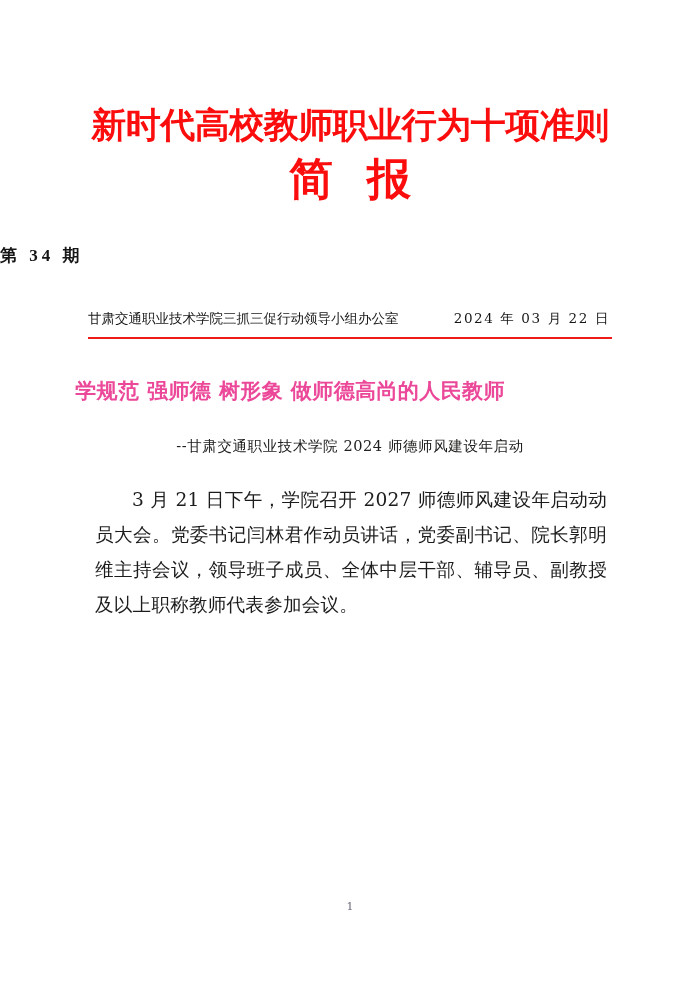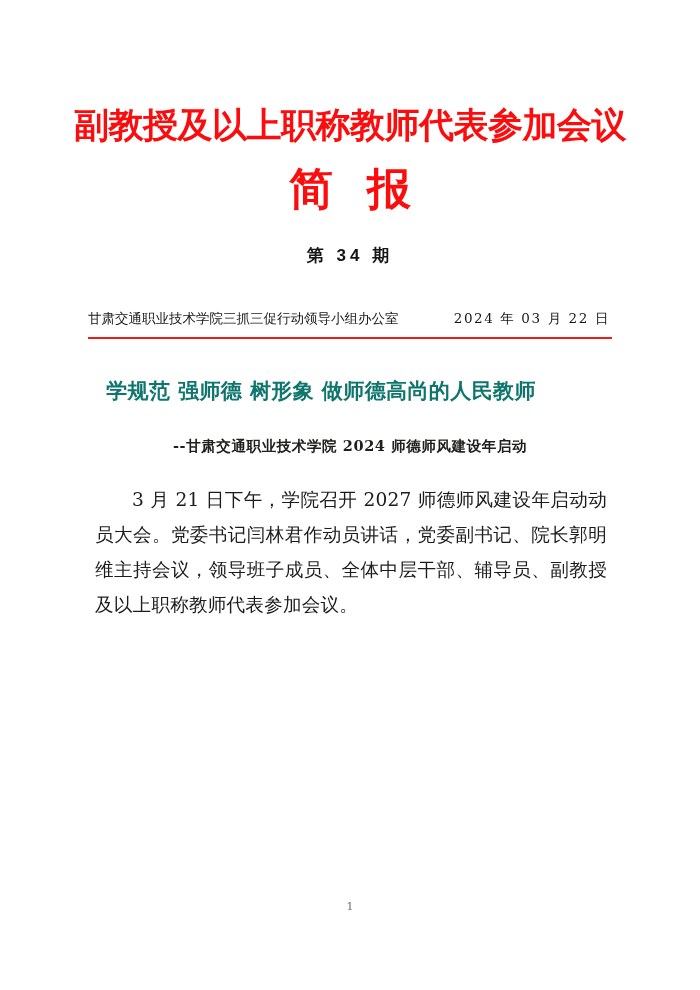--- a/index.html
+++ b/index.html
@@ -46,31 +46,30 @@
 
   .masthead-subtitle {
     display: block;
     color: #fb0d0d;
     font-family: "DejaVu Serif", "Liberation Serif", serif;
     font-weight: bold;
     font-size: 44px;
     line-height: 62px;
     letter-spacing: 34px;
     padding-left: 34px;
-    margin-top: 10px;
+    margin-top: 0;
     white-space: nowrap;
   }
 
   .issue-line {
     position: absolute;
     left: 0;
     top: 244px;
     width: 700px;
-    text-align: center;
-    font-family: Liberation Sans, sans-serif;
+    font-family: Liberation Serif, serif;
     font-weight: bold;
     font-size: 17px;
     letter-spacing: 4px;
     color: #161616;
     white-space: nowrap;
   }
 
   
   .imprint {
     position: absolute;
@@ -102,39 +101,37 @@
   .headline {
     position: absolute;
     left: 0;
     top: 376px;
     width: 580px;
     text-align: center;
     font-family: "DejaVu Serif", "Liberation Serif", serif;
     font-weight: bold;
     font-size: 21px;
     line-height: 30px;
-    color: #0f766e;
+    color: #ec4899;
     letter-spacing: 0.4px;
     white-space: nowrap;
-    padding-left: 31px;
   }
 
   .subhead {
     position: absolute;
     left: 0;
     top: 434px;
     width: 700px;
     text-align: center;
     font-family: "DejaVu Serif", "Liberation Serif", serif;
     font-size: 14.5px;
     line-height: 24px;
     color: #20201f;
     letter-spacing: 0.6px;
     white-space: nowrap;
-    font-weight: bold;
   }
 
   .body-col {
     position: absolute;
     left: 95px;
     top: 482px;
     width: 512px;
   }
 
   .para {
@@ -160,21 +157,21 @@
     font-size: 11px;
     color: #6b6b7a;
   }
 </style>
 </head>
 <body>
 
 <div class="page">
 
   <div class="masthead">
-    <span class="masthead-title">副教授及以上职称教师代表参加会议</span>
+    <span class="masthead-title">新时代高校教师职业行为十项准则</span>
     <span class="masthead-subtitle">简报</span>
   </div>
 
   <div class="issue-line">第 34 期</div>
 
   <div class="imprint">
     <span class="imprint-office">甘肃交通职业技术学院三抓三促行动领导小组办公室</span>
     <span class="imprint-date">2024 年 03 月 22 日</span>
   </div>
 

